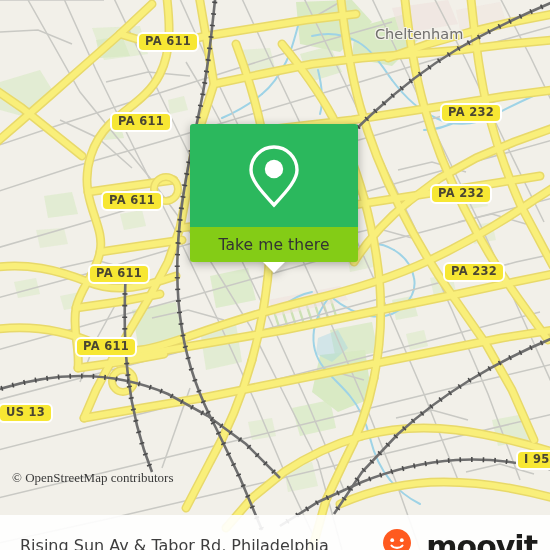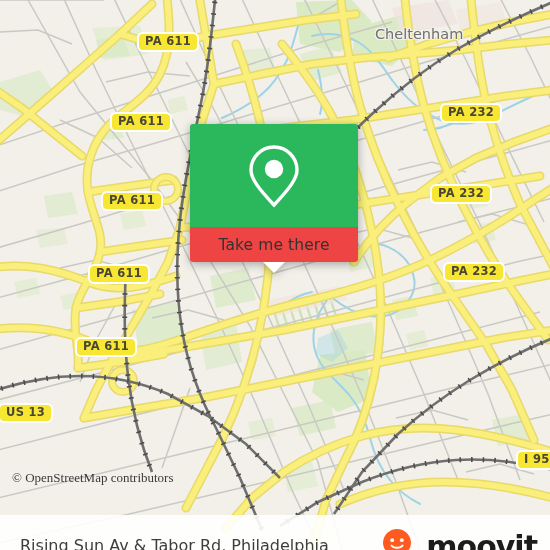--- a/index.html
+++ b/index.html
@@ -74,21 +74,21 @@
   }
   #callout-green {
     background: #2bb85d;
     height: 103px;
     border-radius: 3px 3px 0 0;
     display: flex;
     align-items: center;
     justify-content: center;
   }
   #callout-white {
-    background: #ef4444;
+    background: #84cc16;
     height: 35px;
     border-radius: 0 0 3px 3px;
     display: flex;
     align-items: center;
     justify-content: center;
     position: relative;
   }
   #callout-label {
     color: #333333;
     font-family: "DejaVu Sans", sans-serif;

